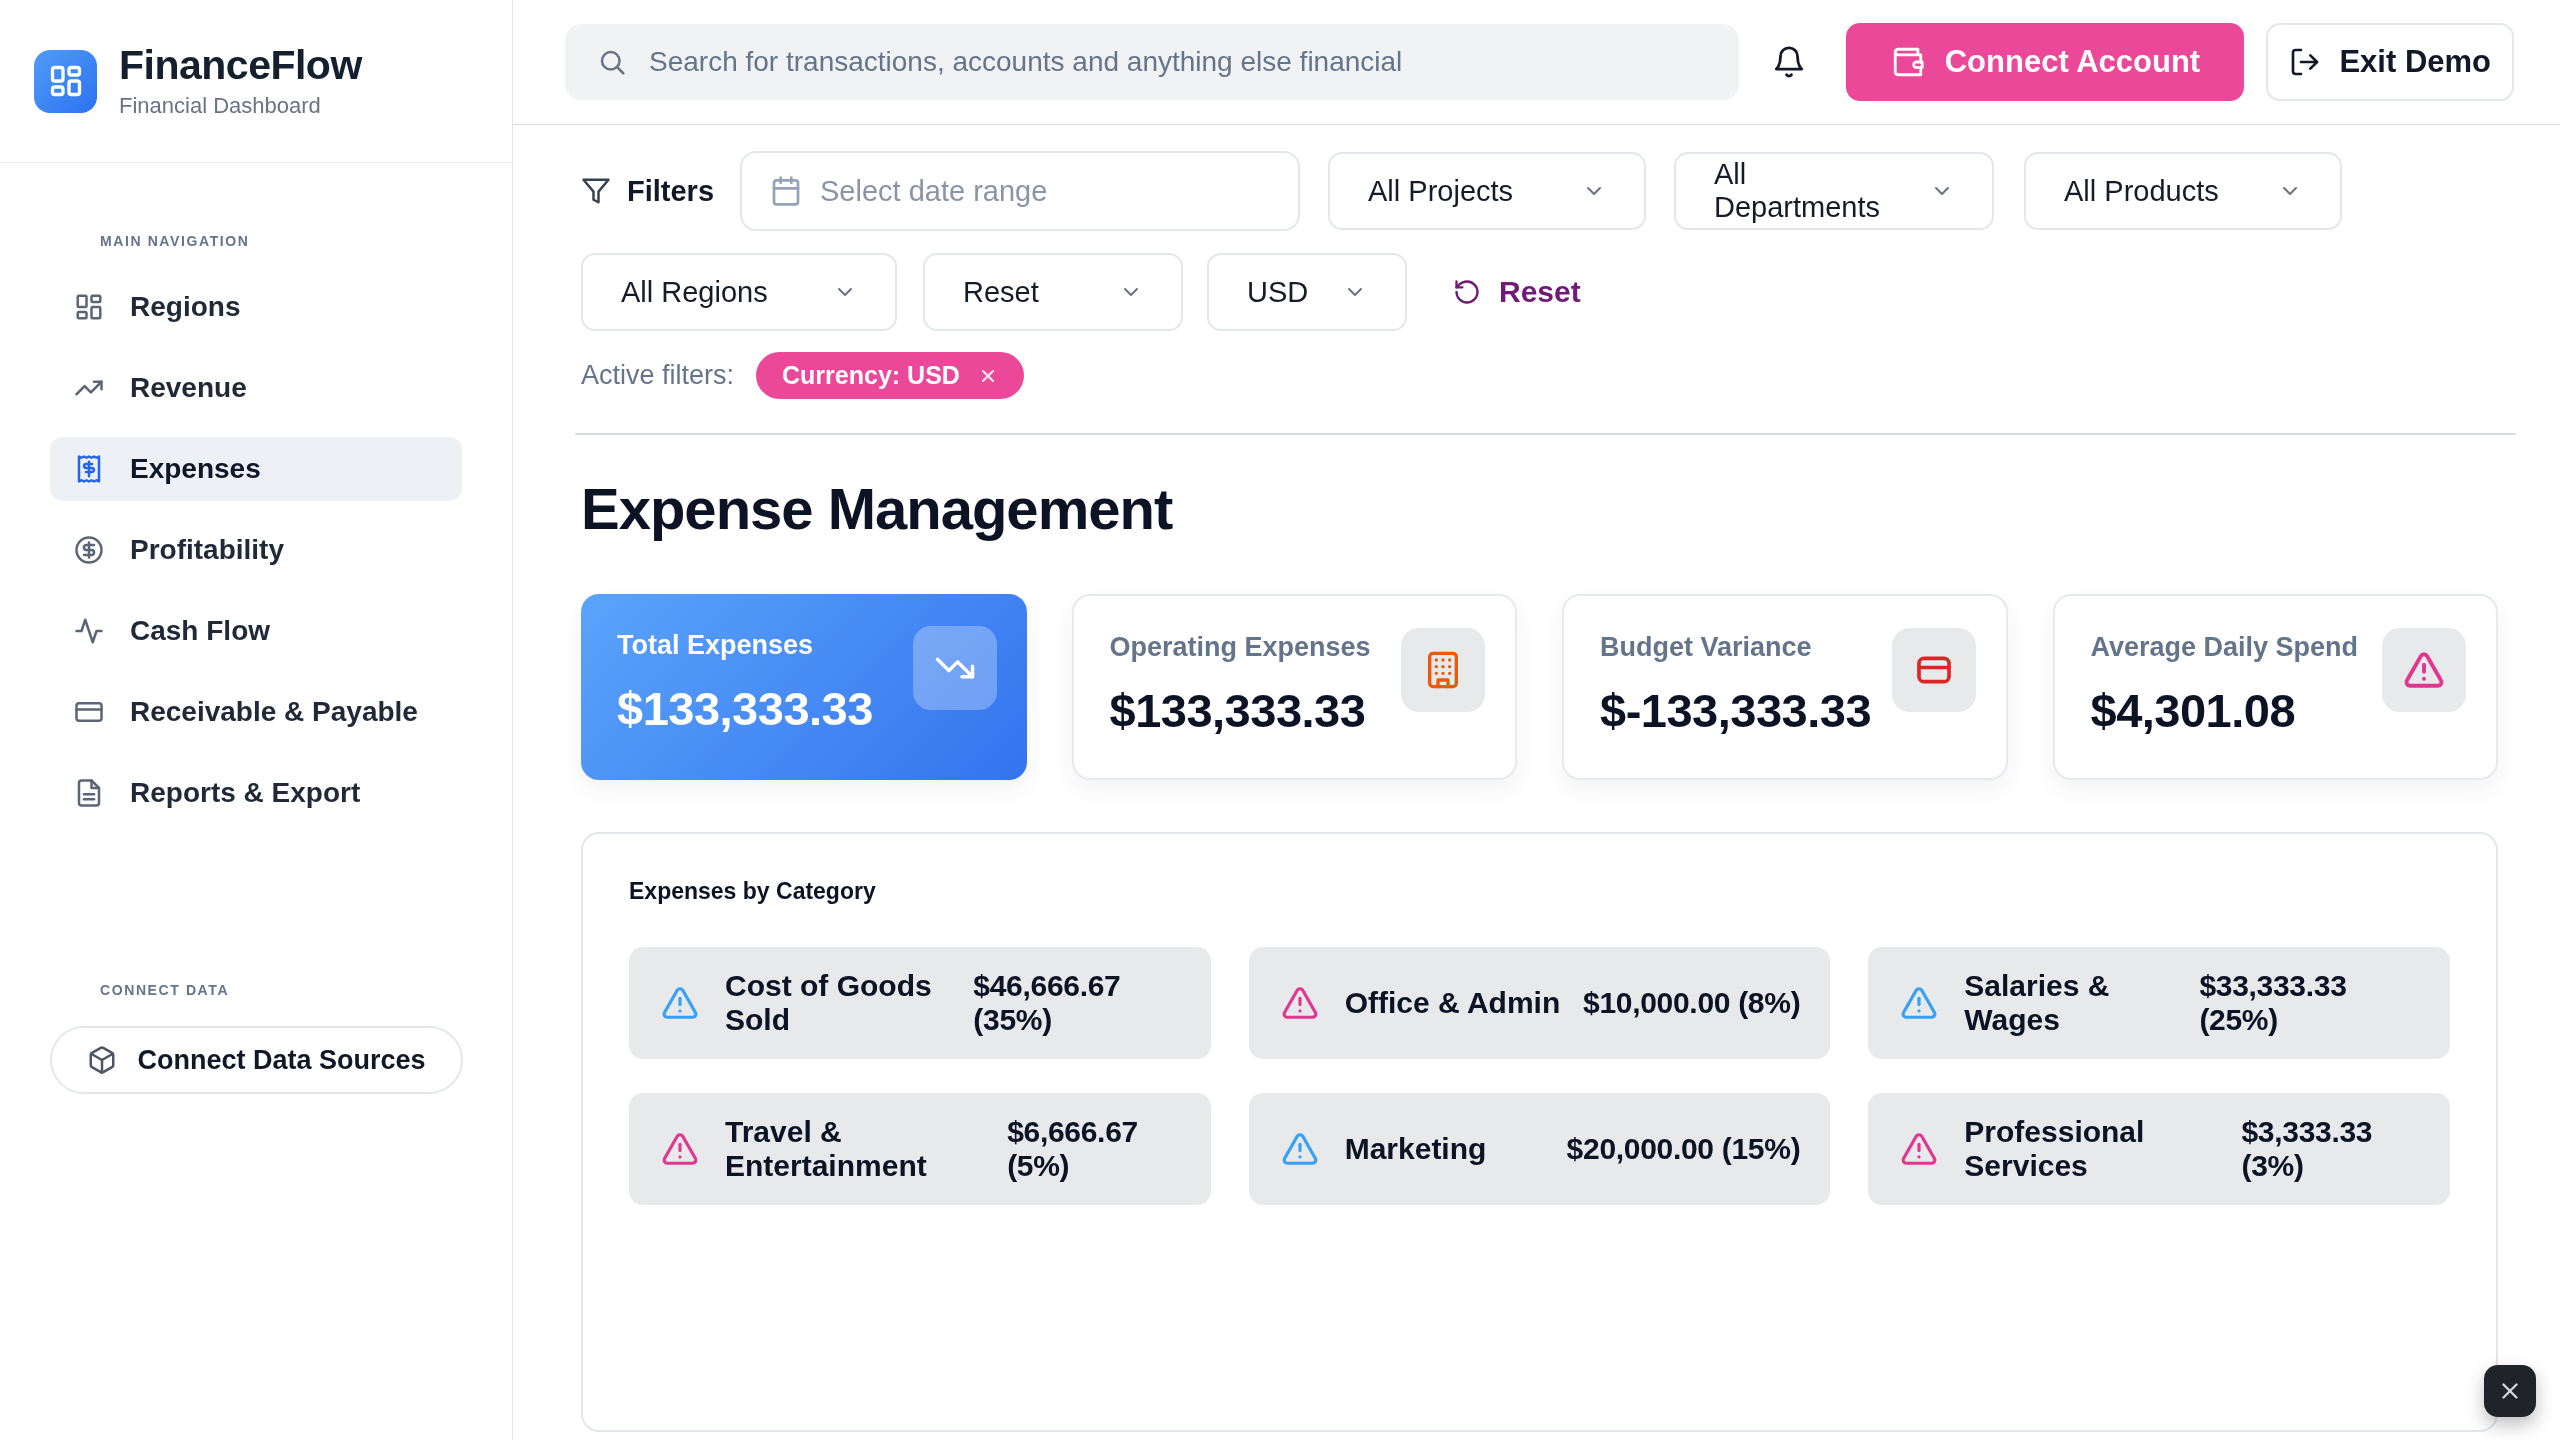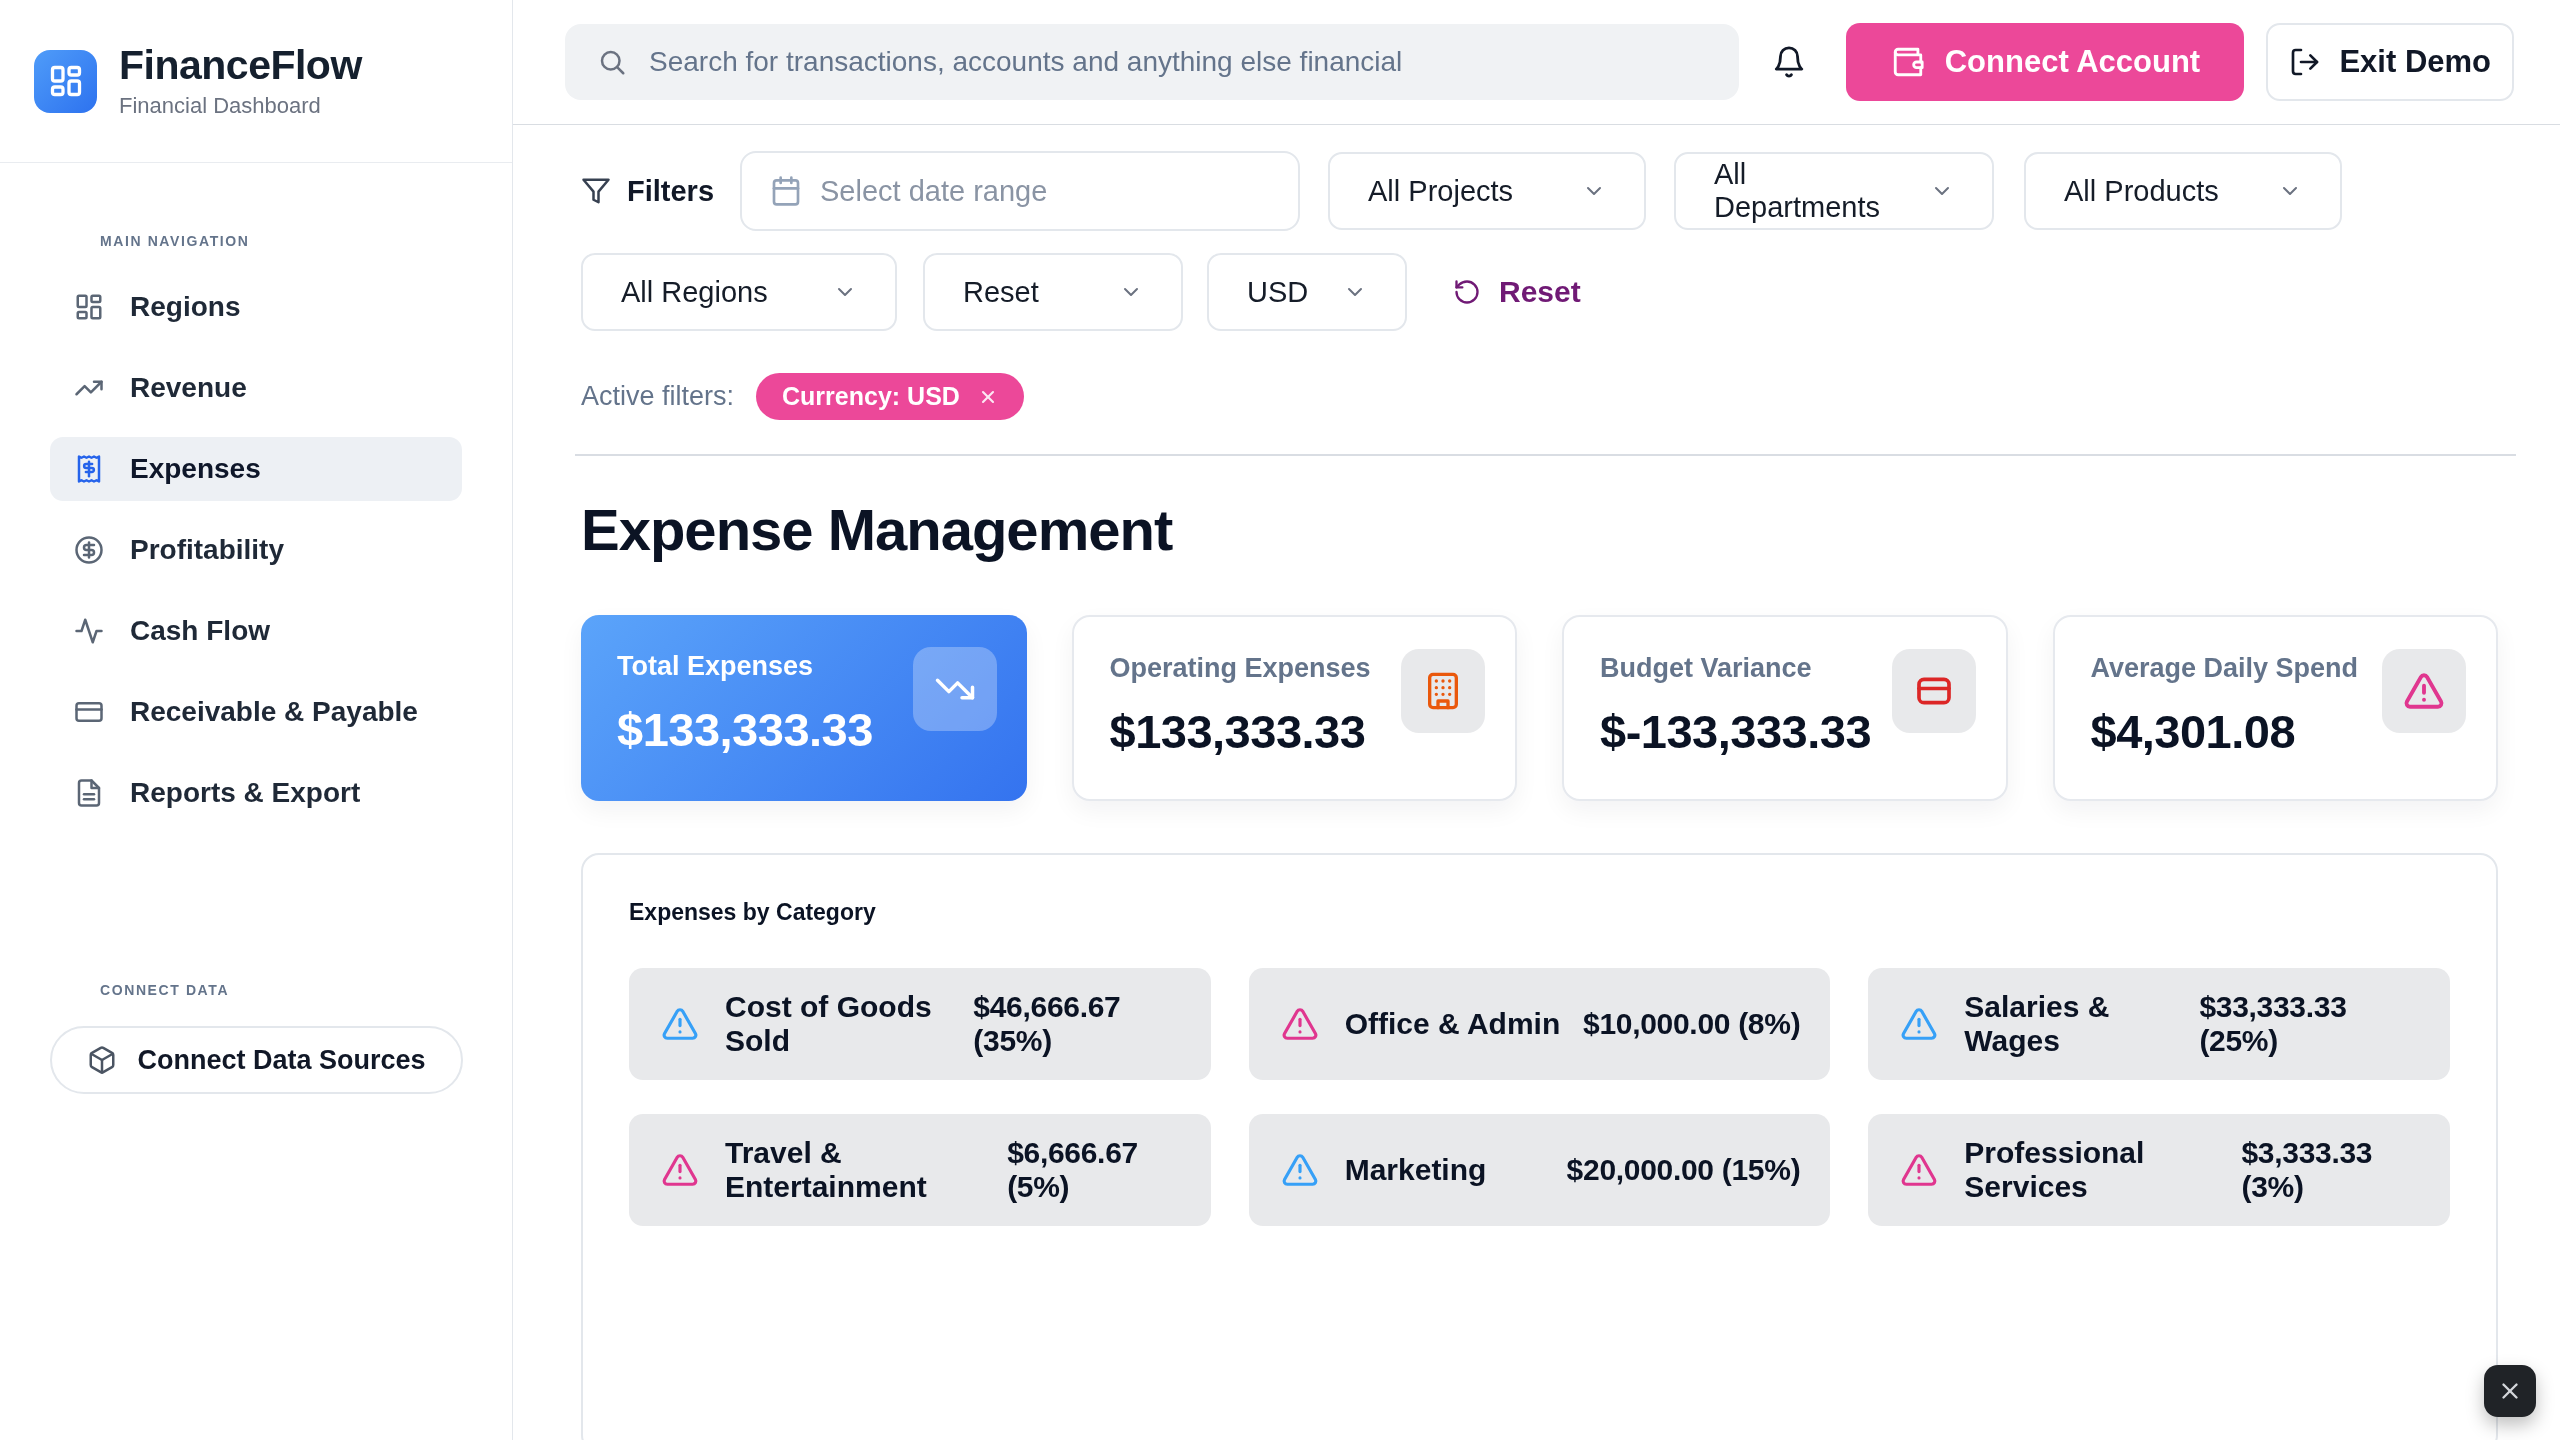--- a/index.html
+++ b/index.html
@@ -77,21 +77,21 @@
   .w-projects { width:318px; margin-left:28px; }
   .w-departments { width:320px; margin-left:28px; }
   .w-products { width:318px; margin-left:30px; }
   .row2 { margin-top:22px; }
   .w-regions { width:316px; }
   .w-cash { width:260px; margin-left:26px; }
   .w-usd { width:200px; margin-left:24px; }
   .reset-btn { margin-left:46px; display:flex; align-items:center; gap:18px; background:none;
     border:none; font-size:30px; font-weight:600; color:#701a75; font-family:inherit; cursor:pointer; }
 
-  .active-filters { margin-top:42px; display:flex; align-items:center; gap:22px; }
+  .active-filters { margin-top:21px; display:flex; align-items:center; gap:22px; }
   .af-label { font-size:27px; color:#64748b; }
   .chip { background:#ec4899; color:#fff; border-radius:999px; height:47px; padding:0 26px;
     display:flex; align-items:center; gap:18px; font-size:25px; font-weight:700; cursor:pointer; }
   .chip .xicon { color:#fce7f3; }
 
   .divider { border:none; border-top:2px solid #d9dde3; margin:34px -18px 0 -6px; }
 
   .page-title { margin-top:40px; font-size:58px; font-weight:700; letter-spacing:-1px; color:#0b1324; }
   .page-sub { margin-top:10px; font-size:30px; color:#64748b; }
 

